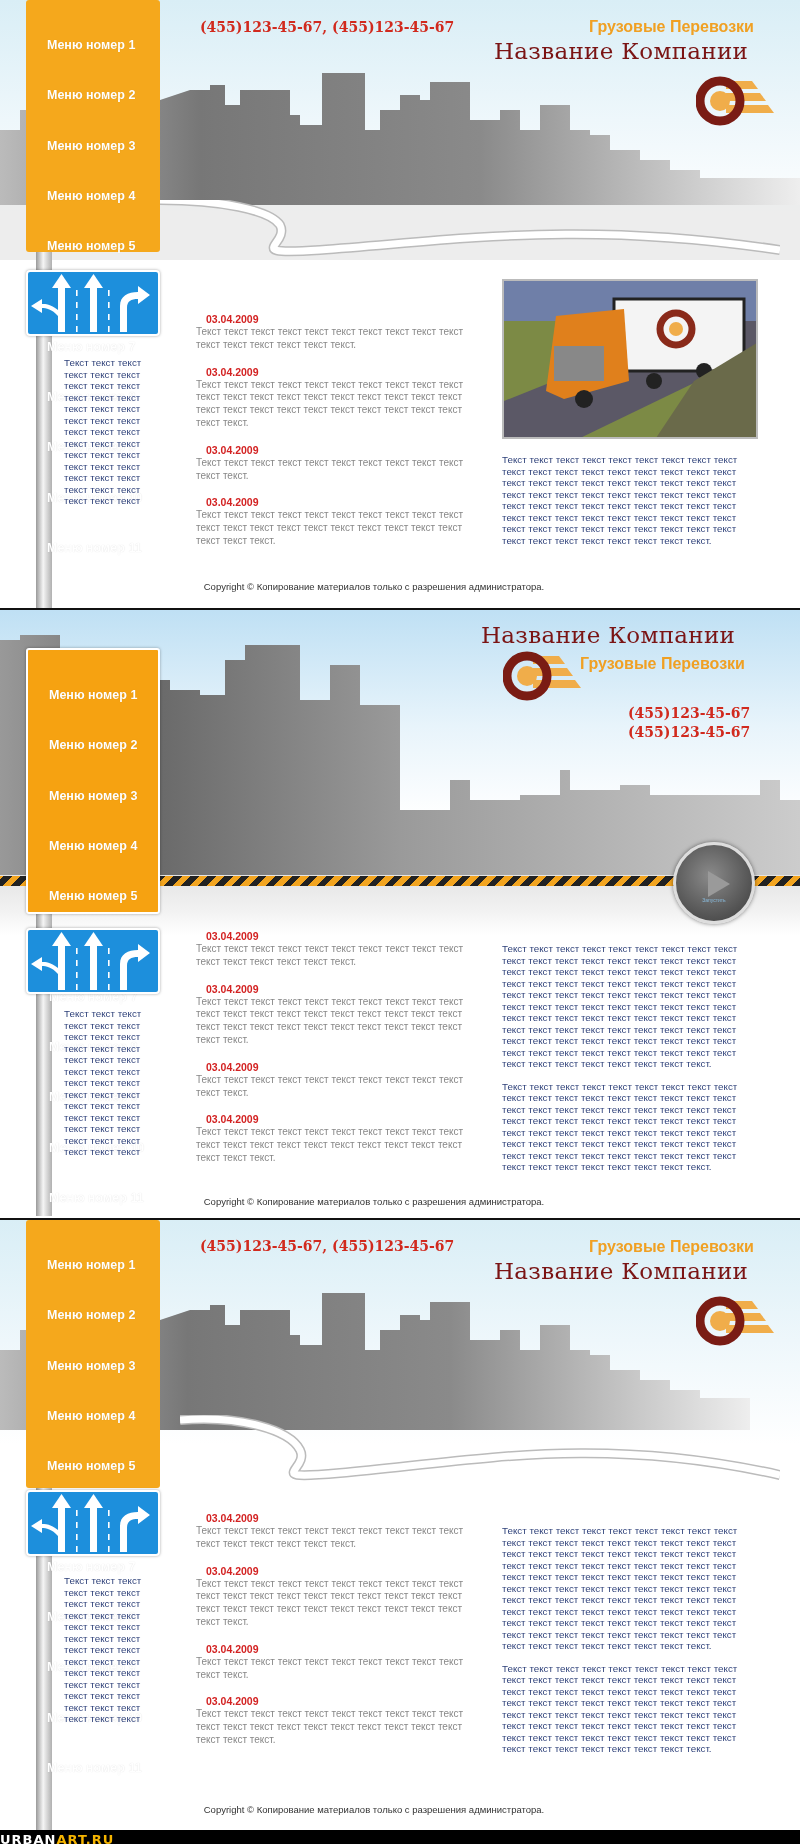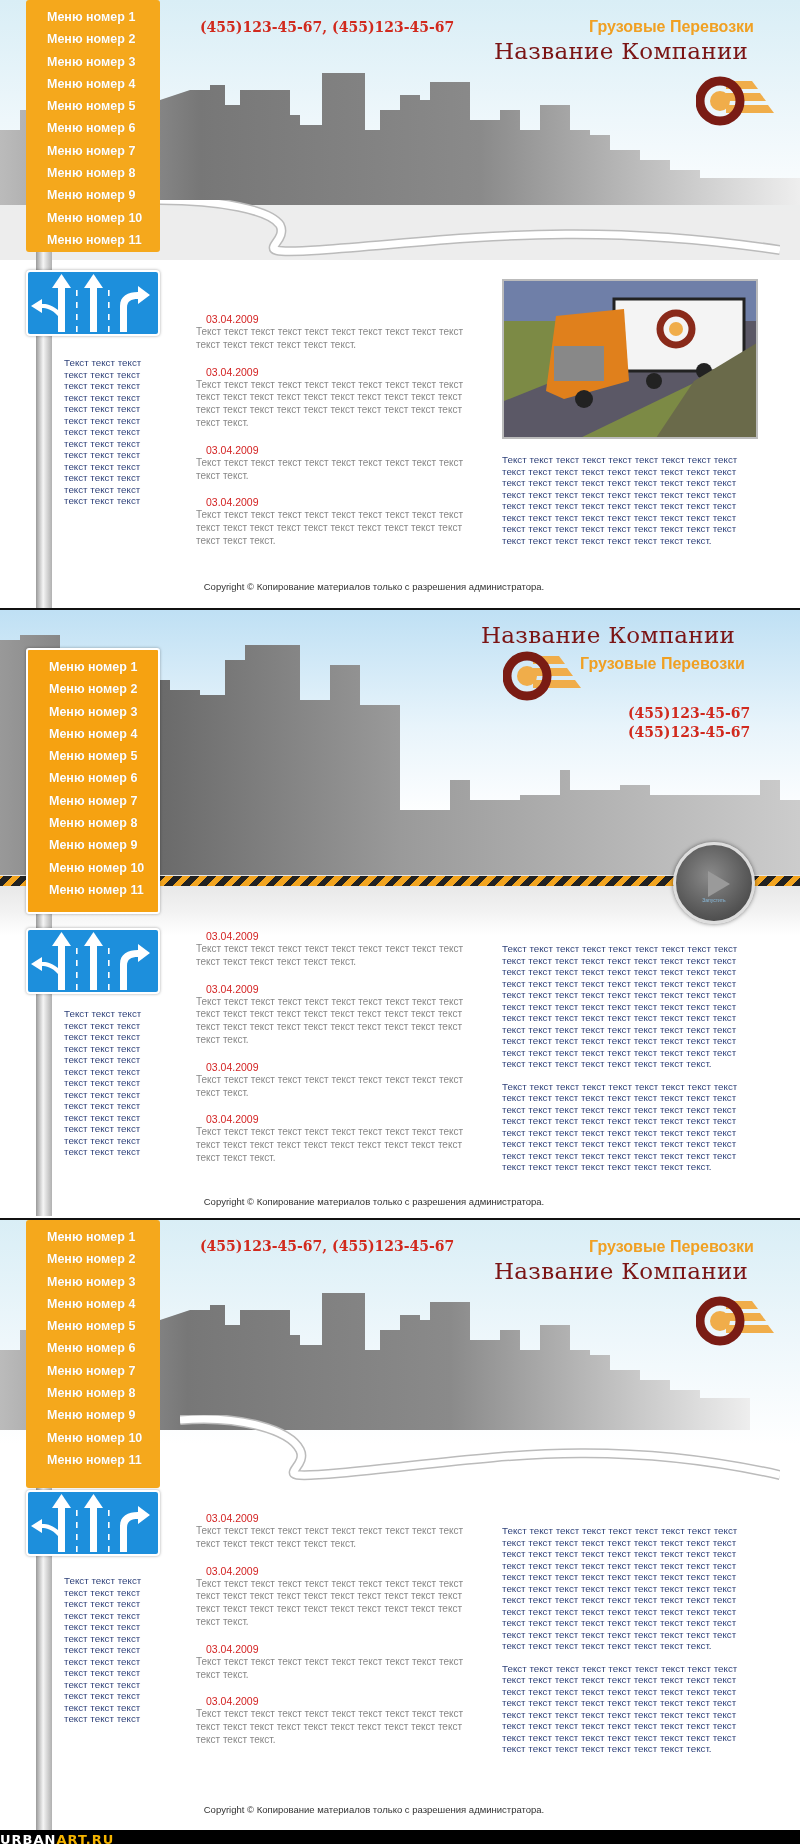--- a/index.html
+++ b/index.html
@@ -10,27 +10,27 @@
   .v3 { top:1218px; height:626px; border-top:2px solid #111; }
   .sky { position:absolute; left:0; top:0; width:800px; height:300px;
          background:linear-gradient(#d9eef6 0%, #eef7fb 40%, #fff 75%); }
   .v2 .sky { background:linear-gradient(#bfe0f4 0%, #e8f4fb 45%, #fff 80%); height:260px;}
   .city { position:absolute; left:0; width:800px; }
   .ground { position:absolute; left:0; width:800px; }
   .road { position:absolute; }
   .pole { position:absolute; left:36px; width:16px; background:linear-gradient(90deg,#9a9a9a,#f5f5f5 45%,#b0b0b0); }
   .menu { position:absolute; left:26px; width:134px; background:#f5a81c; border-radius:3px; padding-top:6px; }
   .menu.framed { border:2px solid #fff; box-shadow:0 0 3px rgba(0,0,0,.35); background:#f6a211; }
-  .menu-item { display:block; color:#fff; font-weight:bold; font-size:12.5px; line-height:22.3px; padding-left:21px; text-decoration:none; text-shadow:0 0 1px rgba(0,0,0,.15); cursor:pointer; }
+  .menu-item { display:block; color:#fff; font-weight:bold; font-size:12.5px; line-height:22.3px; padding-left:21px; text-decoration:none; text-shadow:0 0 1px rgba(0,0,0,.15); cursor:pointer;margin-top:28px; }
   .sign { position:absolute; left:26px; width:134px; height:66px; background:#1d8fdc; border:2px solid #fff; border-radius:4px; box-shadow:0 0 3px rgba(0,0,0,.35); }
   .sign svg { width:100%; height:100%; display:block; }
   .side-text { position:absolute; left:64px; width:90px; font-size:9.8px; line-height:11.5px; color:#2c3f78; }
   .news { position:absolute; left:196px; width:268px; }
   .news-item { margin-bottom:14px; }
-  .news-date { color:#d32222; font-weight:normal; font-size:10.5px; line-height:13px;padding-left:10px; }
+  .news-date { color:#d32222; font-weight:bold; font-size:10.5px; line-height:13px;padding-left:10px; }
   .news-text { color:#888; font-size:10px; line-height:12.8px; }
   .right-text { position:absolute; left:502px; width:258px; font-size:9.8px; line-height:11.5px; color:#2c3f78; }
   .right-text p { margin-bottom:11px; }
   .photo { position:absolute; left:502px; top:279px; width:256px; height:160px; border:2px solid #bbb; overflow:hidden; }
   .phone { position:absolute; color:#d12a1e; font-family:"DejaVu Serif", serif; font-weight:bold; font-size:14px; }
   .slogan { position:absolute; color:#f0a023; font-weight:bold; font-size:16px; }
   .company { position:absolute; color:#7a1414; font-family:"DejaVu Serif", serif; font-weight:normal; font-size:23px; letter-spacing:0.3px; }
   .logo { position:absolute; width:78px; height:56px; }
   .copyright { position:absolute; left:0; width:748px; text-align:center; font-size:9.5px; color:#333; }
   .hazard { position:absolute; left:0; width:800px; height:10px;

